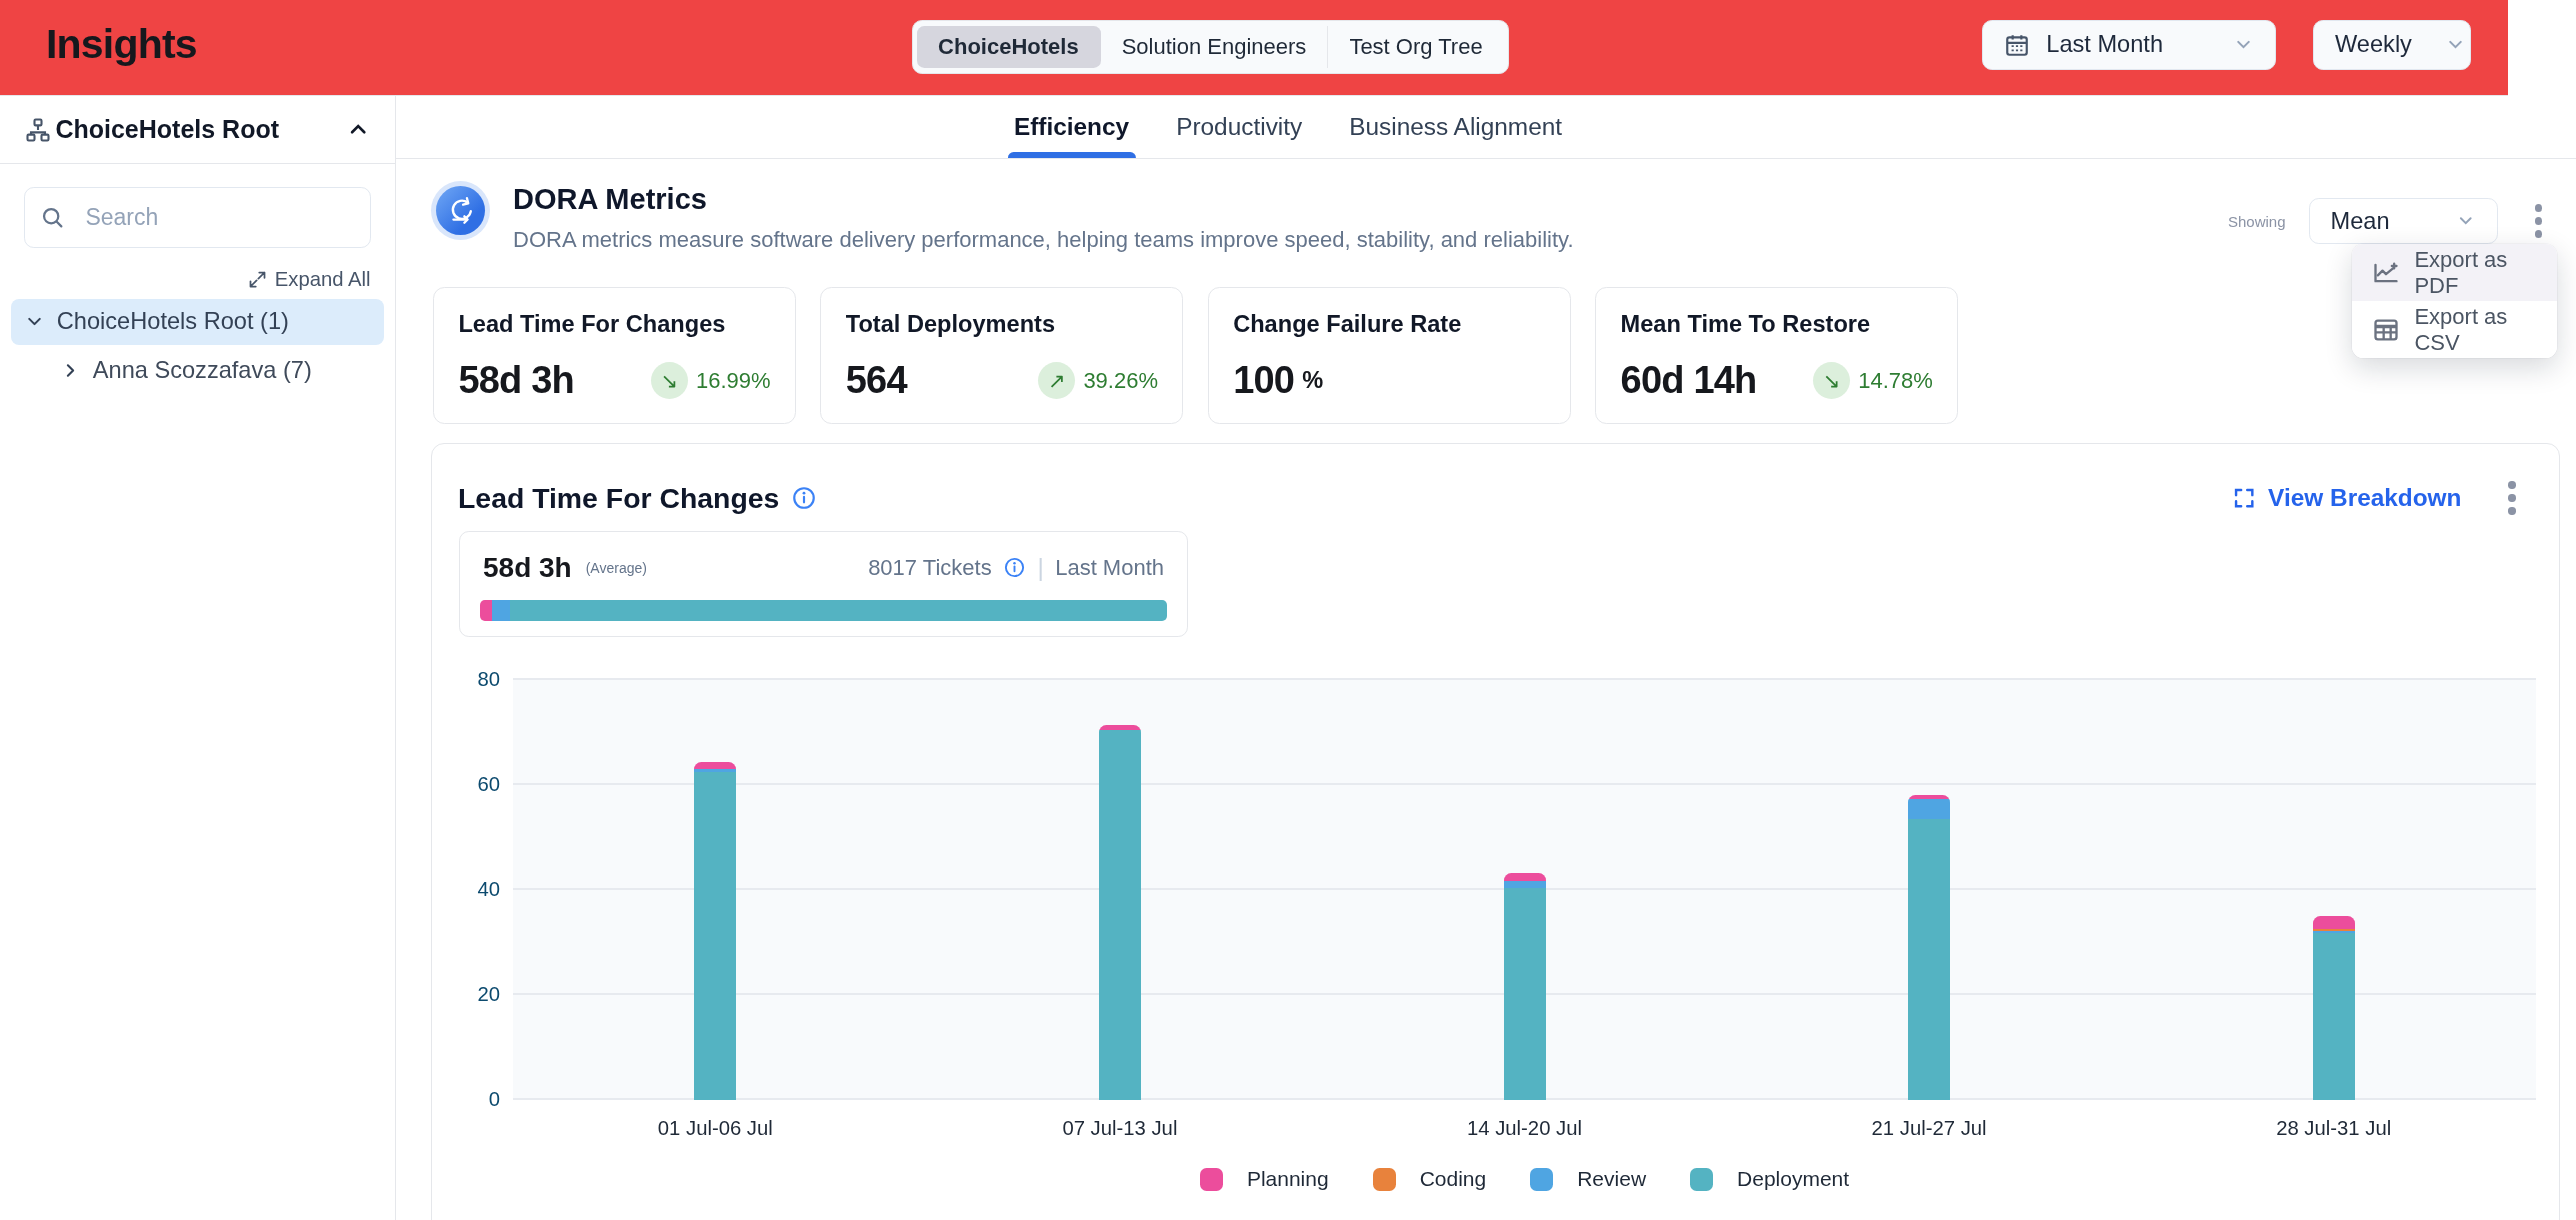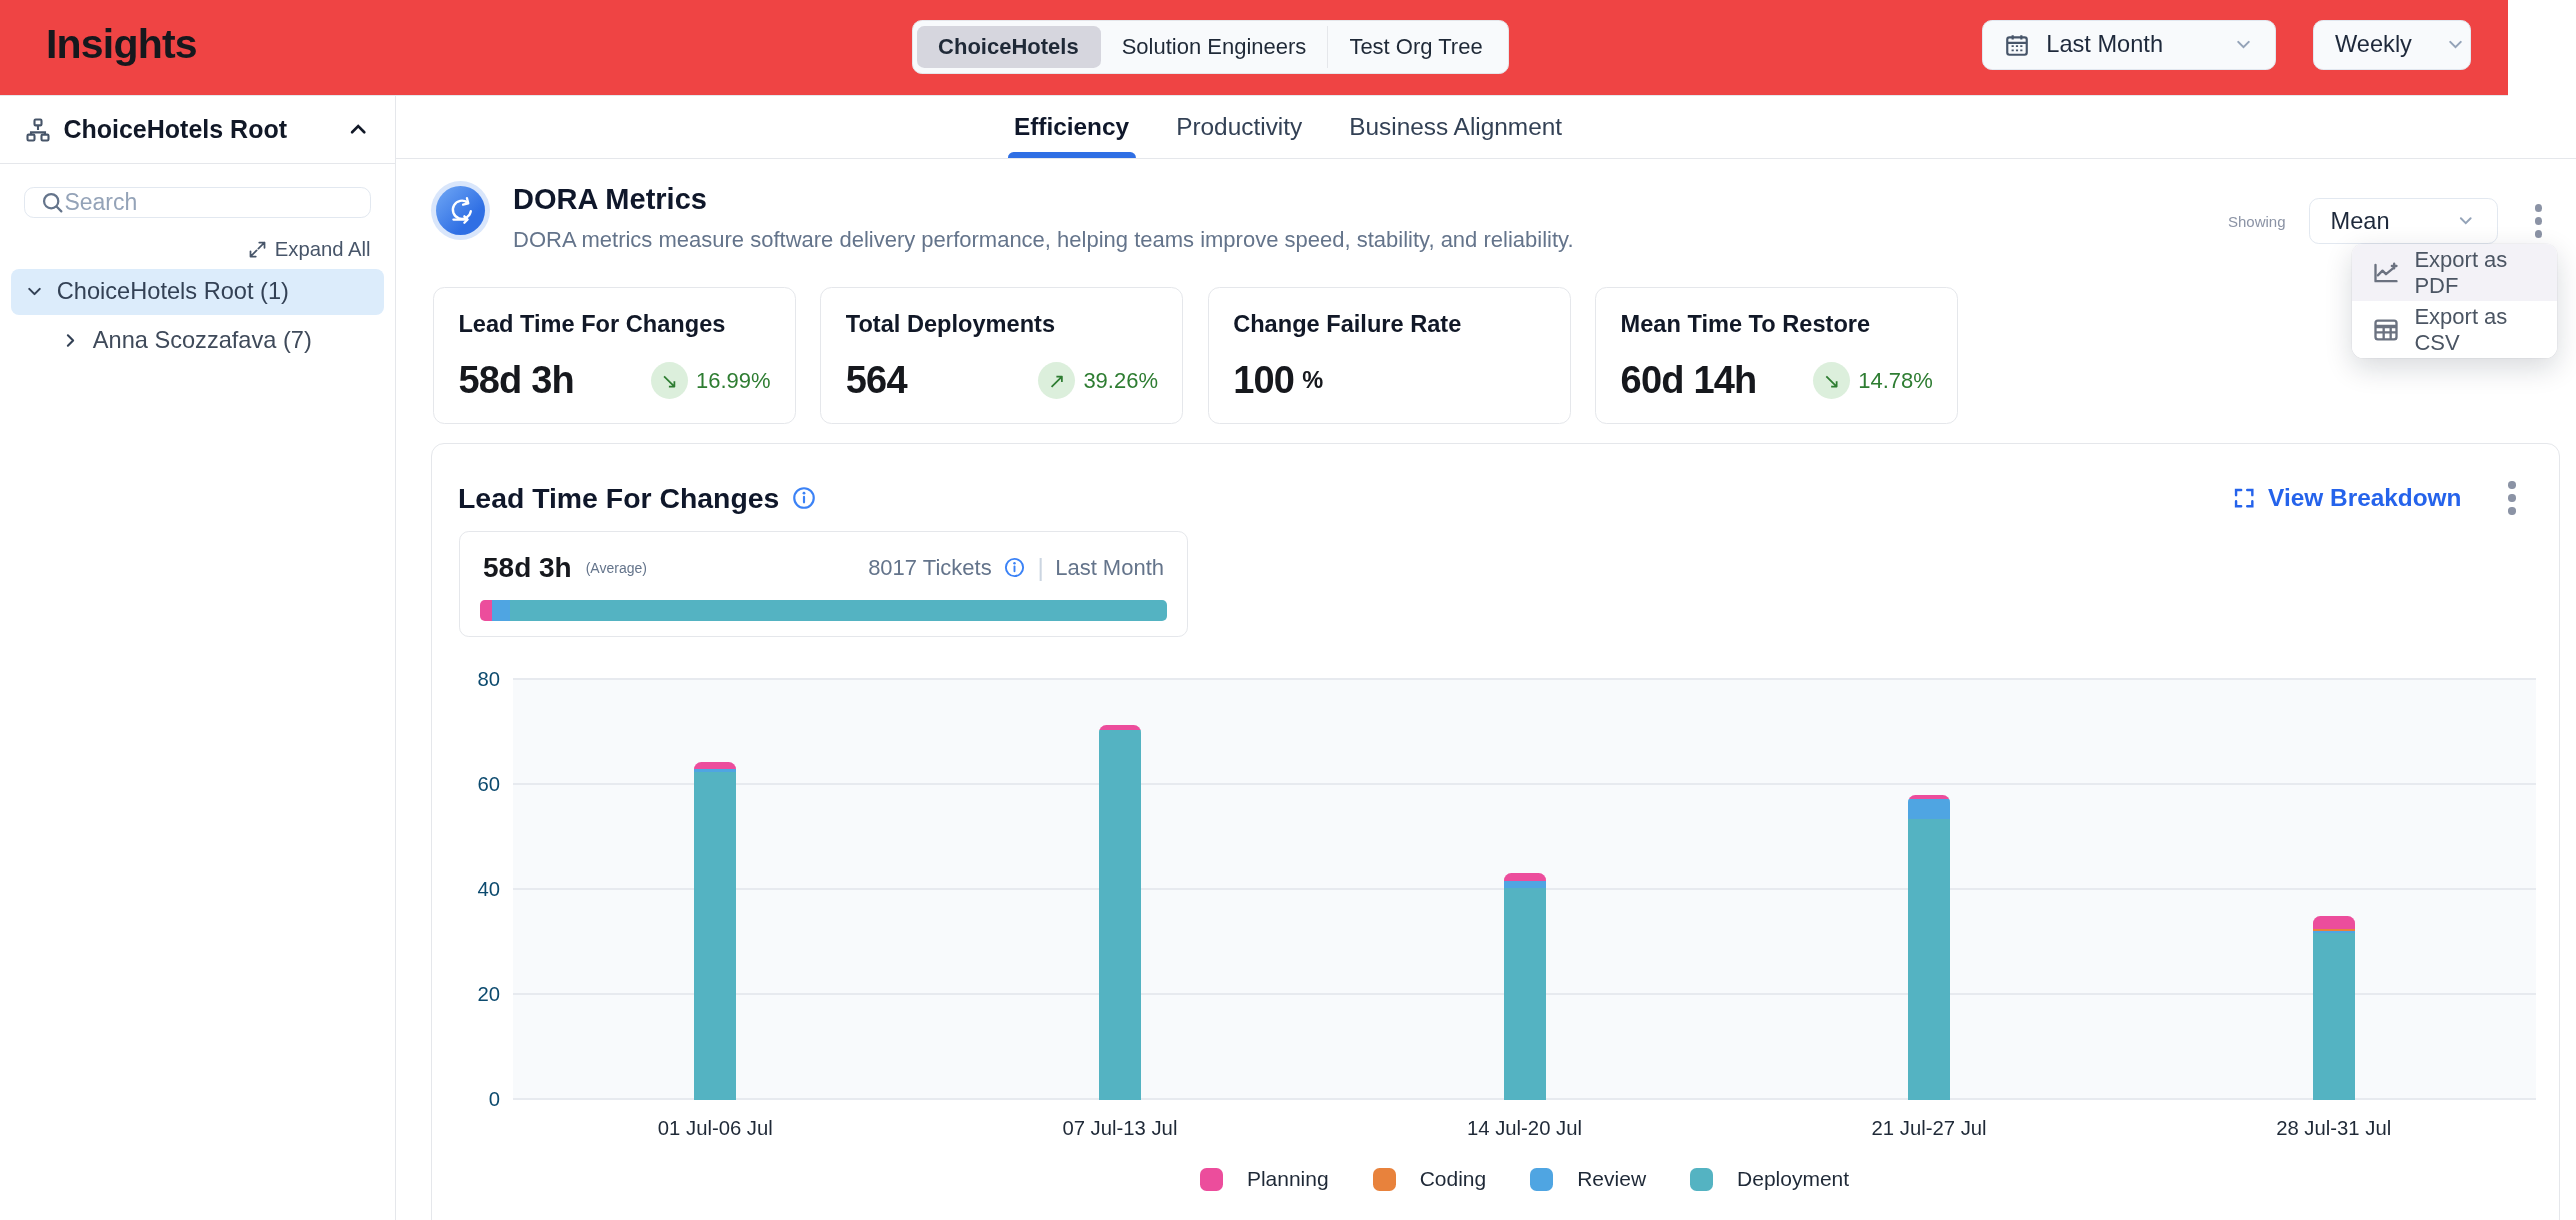--- a/index.html
+++ b/index.html
@@ -21,25 +21,25 @@
   .select-box { height:50px; background:#f8fafc; border:1.6px solid #e2e8f0; border-radius:9.8px;
     display:flex; align-items:center; padding:0 21px; gap:16.3px; font-size:23.6px; color:#1e293b; cursor:pointer; }
   .select-box .spacer { flex:1; }
   .sel-lastmonth { width:294px; }
   .sel-weekly { width:158px; }
   .chev { flex:none; }
 
   
   .sidebar { position:absolute; top:96px; left:0; width:396px; bottom:0;
     border-right:1.6px solid #e5e7eb; background:#fff; }
-  .sidebar-head { height:68px; display:flex; align-items:center; gap:11px; padding:0 24.4px;
+  .sidebar-head { height:68px; display:flex; align-items:center; gap:3px; padding:0 24.4px;
     border-bottom:1.6px solid #e5e7eb; }
   .sidebar-title { font-size:25px; font-weight:700; color:#111827; flex:1; }
-  .search-wrap { margin:23px 24.4px 0 24.4px; height:31px; border:1.6px solid #e2e8f0; border-radius:9.8px;
-    display:flex; align-items:center; padding:0 14.6px; gap:0; background:#fff; }
+  .search-wrap { margin:23px 24.4px 0 24.4px; height:61px; border:1.6px solid #e2e8f0; border-radius:9.8px;
+    display:flex; align-items:center; padding:0 14.6px; gap:21px; background:#fff; }
   .search-wrap input { border:none; outline:none; flex:1; font-size:23px; color:#334155;
     font-family:"Liberation Sans",sans-serif; background:transparent; }
   .search-wrap input::placeholder { color:#94a3b8; }
   .expand-row { margin:19.5px 24.4px 8.1px 24.4px; display:flex; justify-content:flex-end; }
   .expand-link { display:flex; align-items:center; gap:6.5px; font-size:20.3px; color:#475569; cursor:pointer; }
   .tree { margin:4.9px 11.4px 0 11.4px; }
   .tree-row { display:flex; align-items:center; gap:11.4px; height:46px; border-radius:8.1px;
     padding:0 13px; font-size:23.6px; color:#334155; cursor:pointer; margin-bottom:3.3px; }
   .tree-row.selected { background:#dcecfb; }
   .tree-row.depth-1 { margin-left:36px; color:#3f4a5a; }

